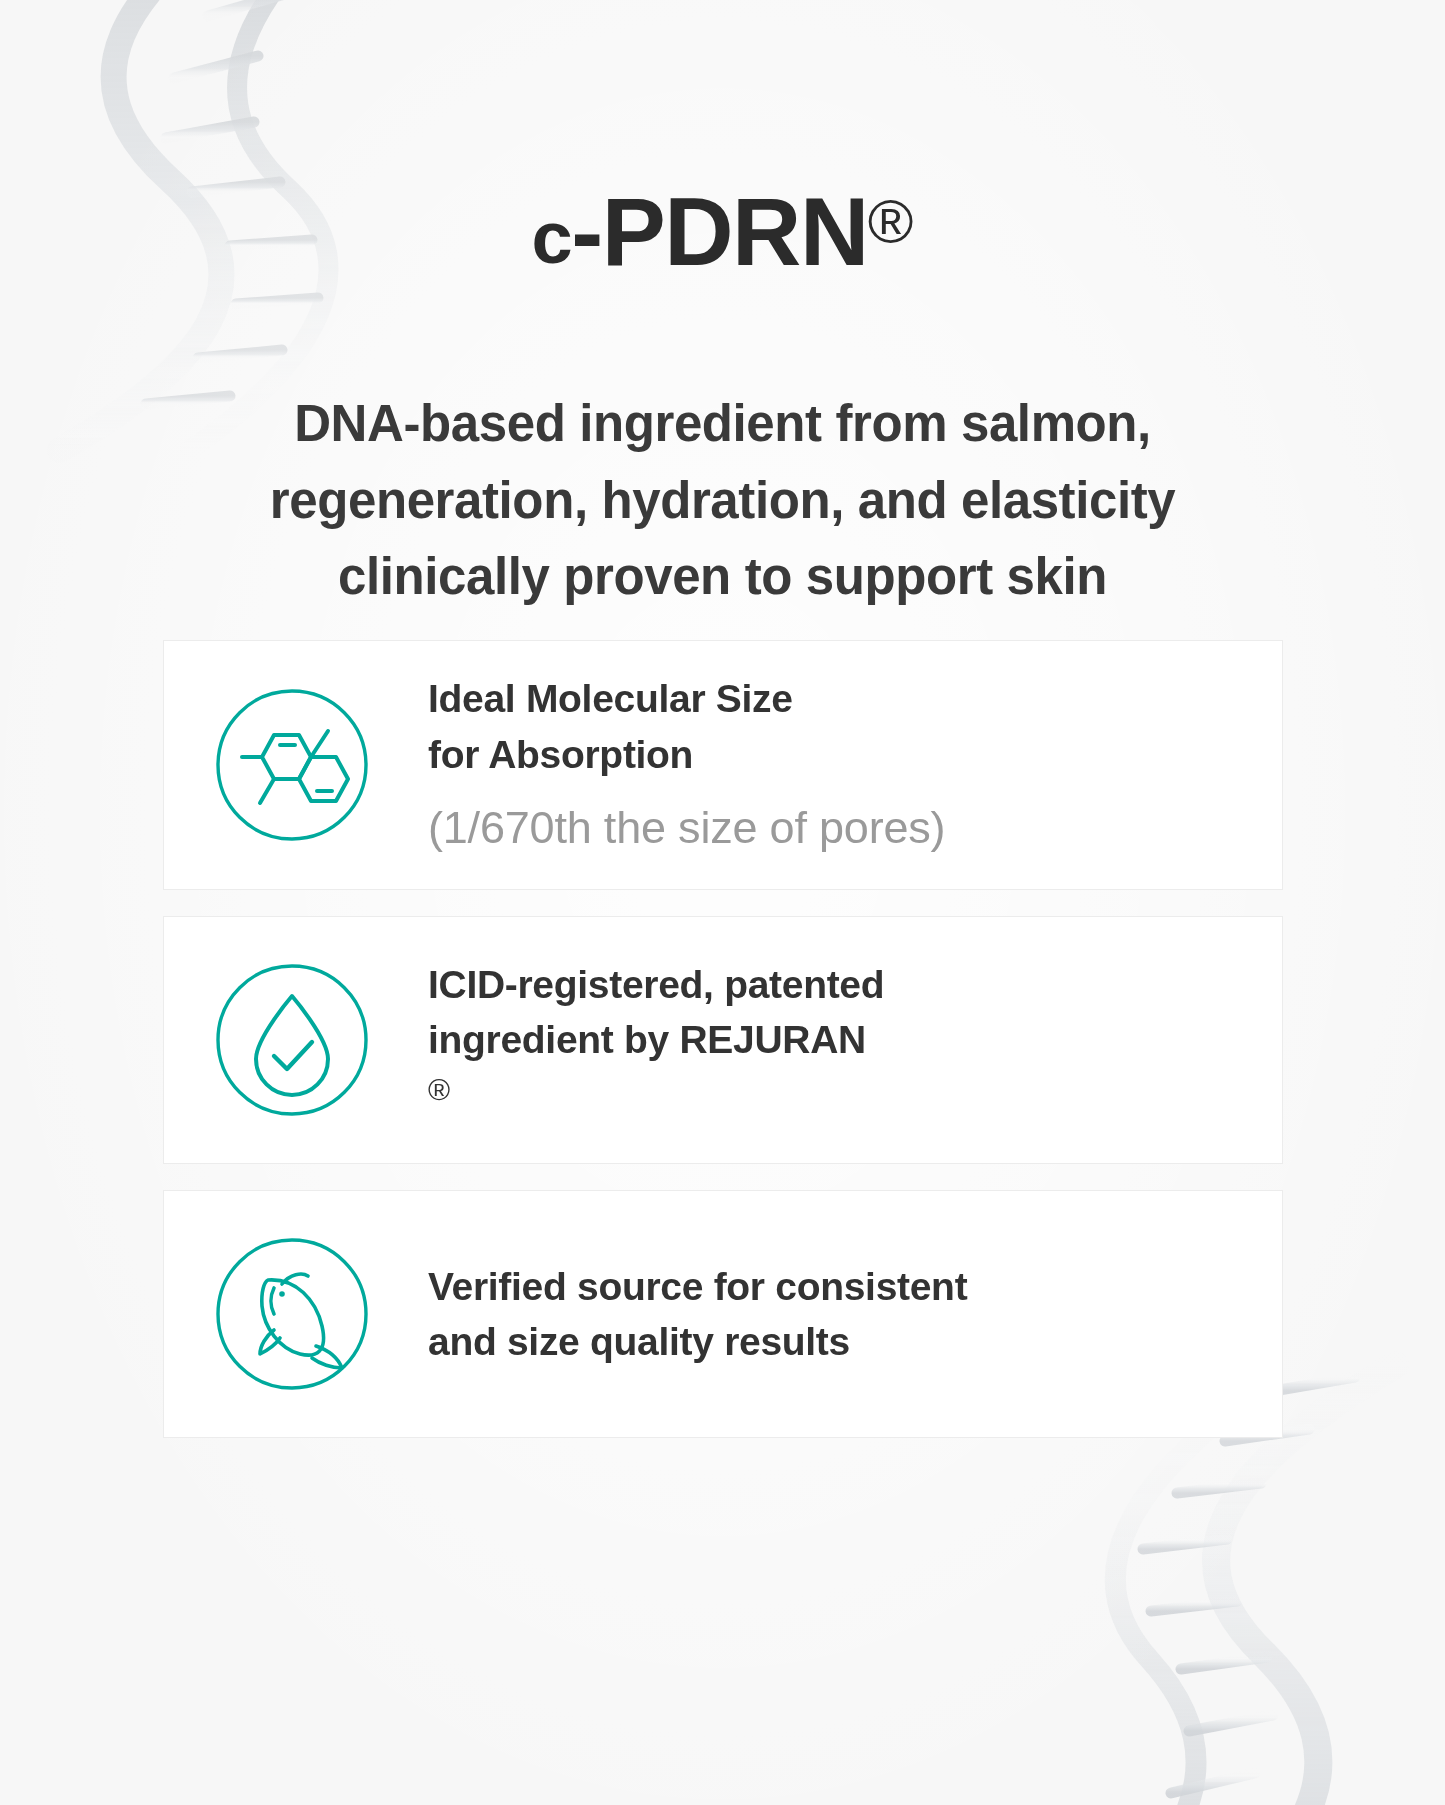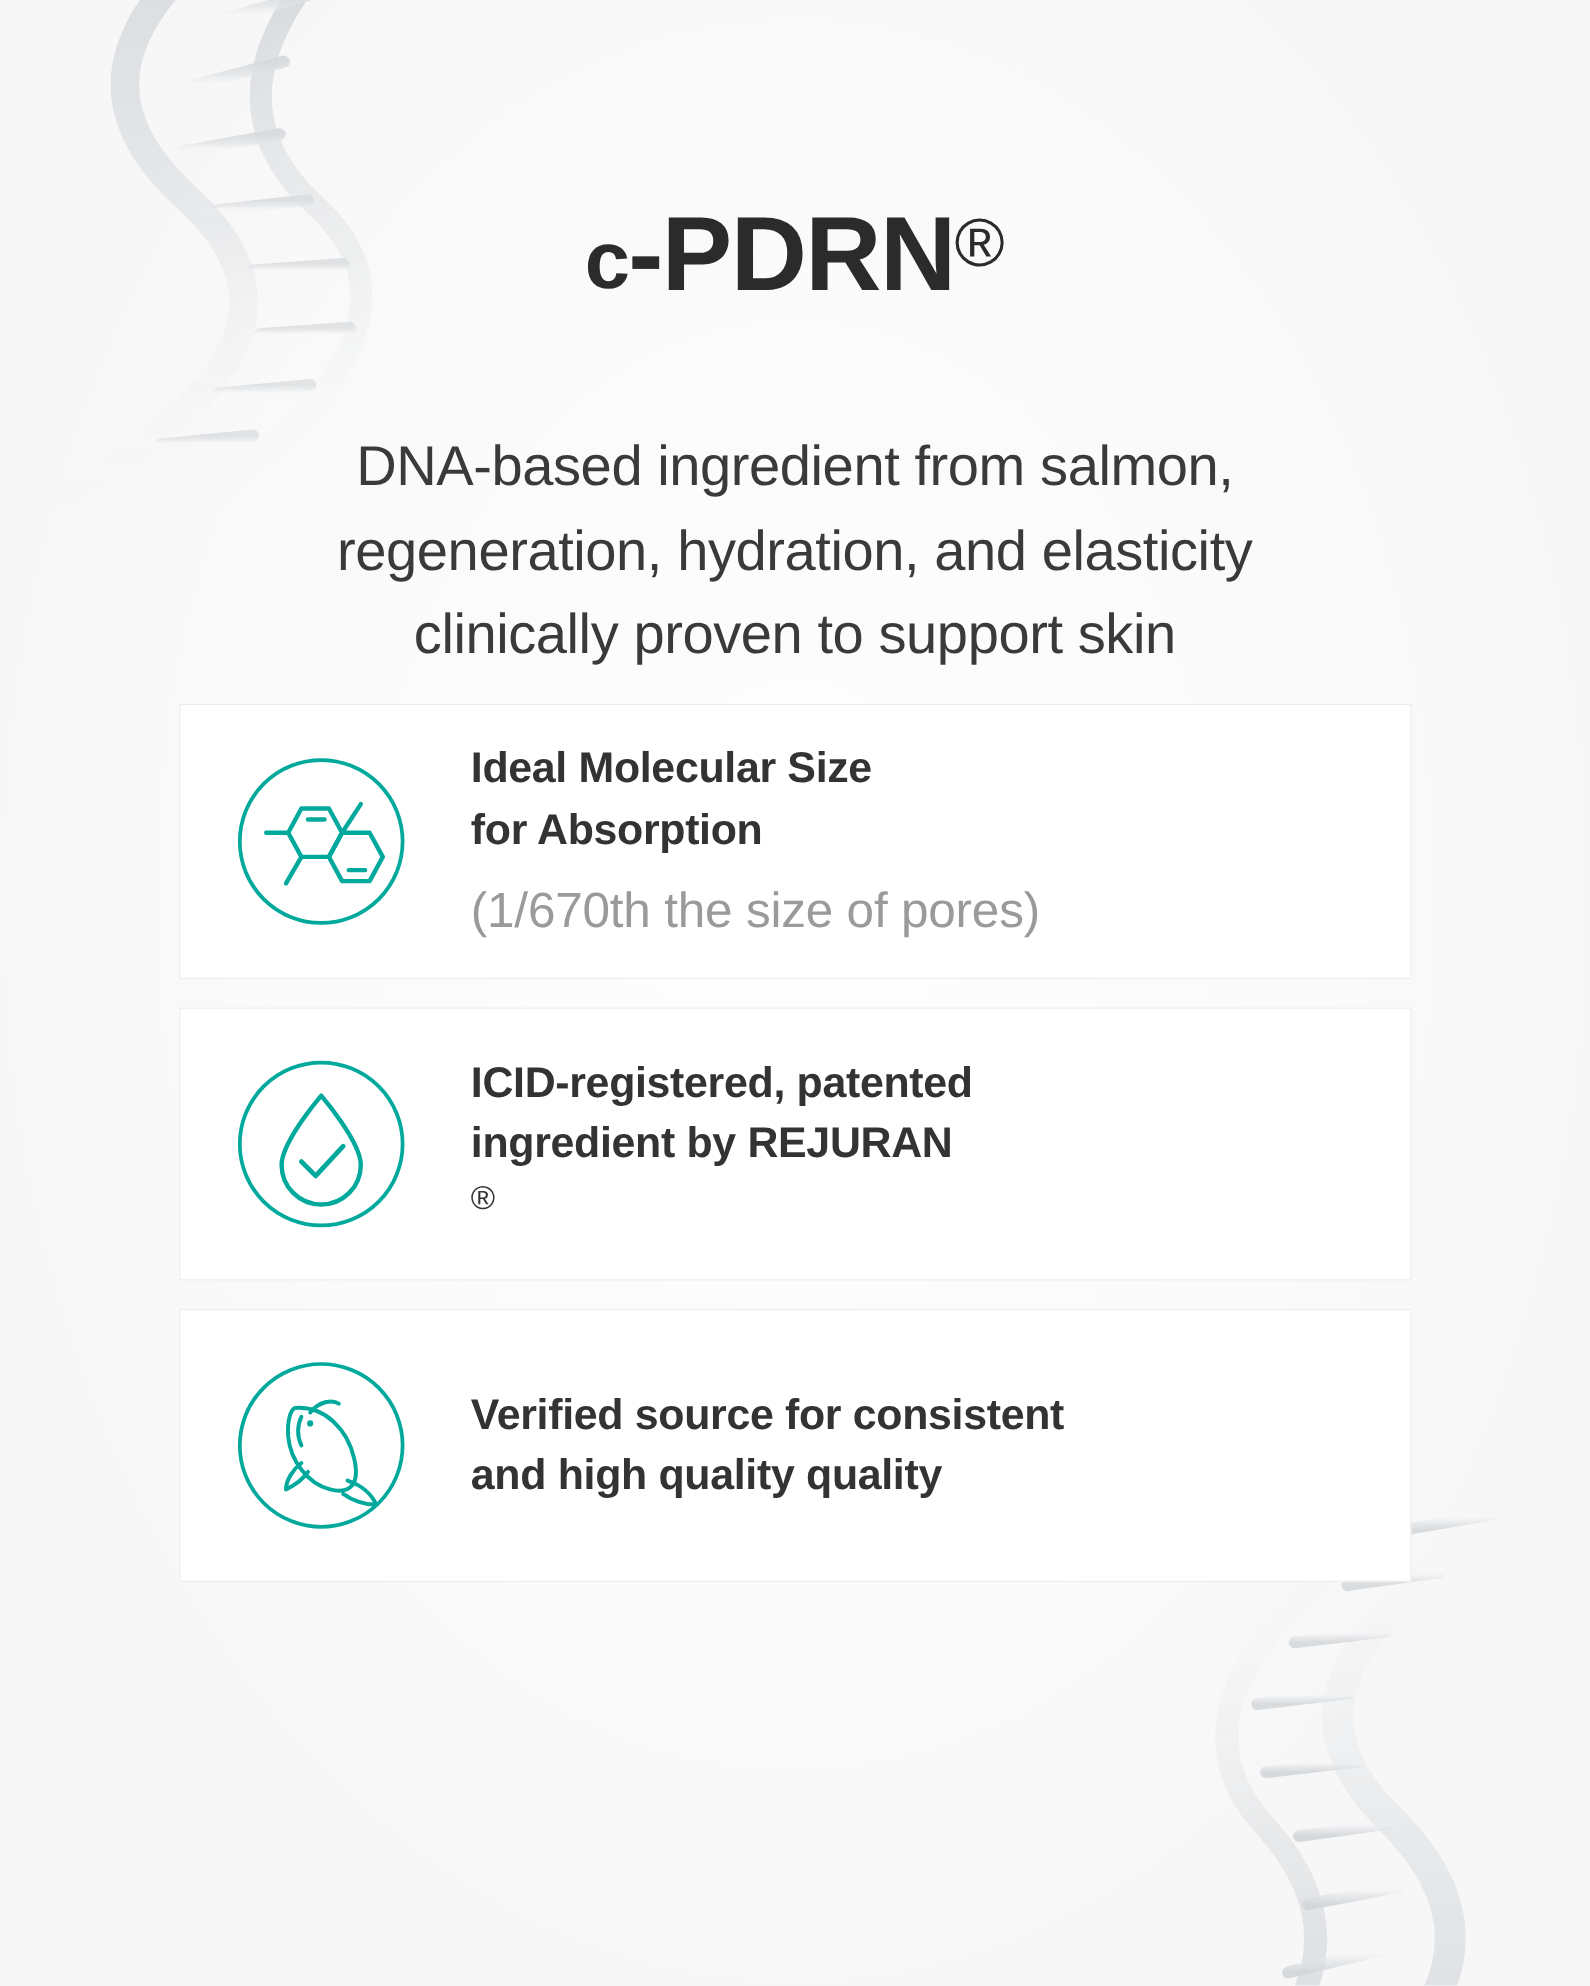--- a/index.html
+++ b/index.html
@@ -78,21 +78,21 @@
 
   .hero-sub {
     position: absolute;
     top: 335px;
     left: 50%;
     transform: translateX(-50%);
     width: 1060px;
     text-align: center;
     font-size: 51px;
     line-height: 1.50;
-    font-weight: 400;
+    font-weight: 700;
     color: #3a3a3a;
     letter-spacing: -0.4px;
   }
   .hero-sub span { display: block; white-space: nowrap; }
 
   .cards {
     position: absolute;
     top: 640px;
     left: 163px;
     width: 1120px;
@@ -298,19 +298,19 @@
 
             <path d="M62 54 C 58 62, 58 72, 62 80"></path>
 
             <circle cx="70" cy="60" r="2.8" fill="#00A99C" stroke="none"></circle>
           </g>
         </svg>
       </div>
       <div class="card-body">
         <div class="card-heading">
           <span>Verified source for consistent</span>
-          <span>and high quality quality</span>
+          <span>and size quality results</span>
         </div>
       </div>
     </div>
 
   </div>
 </div>
 
 </body></html>

